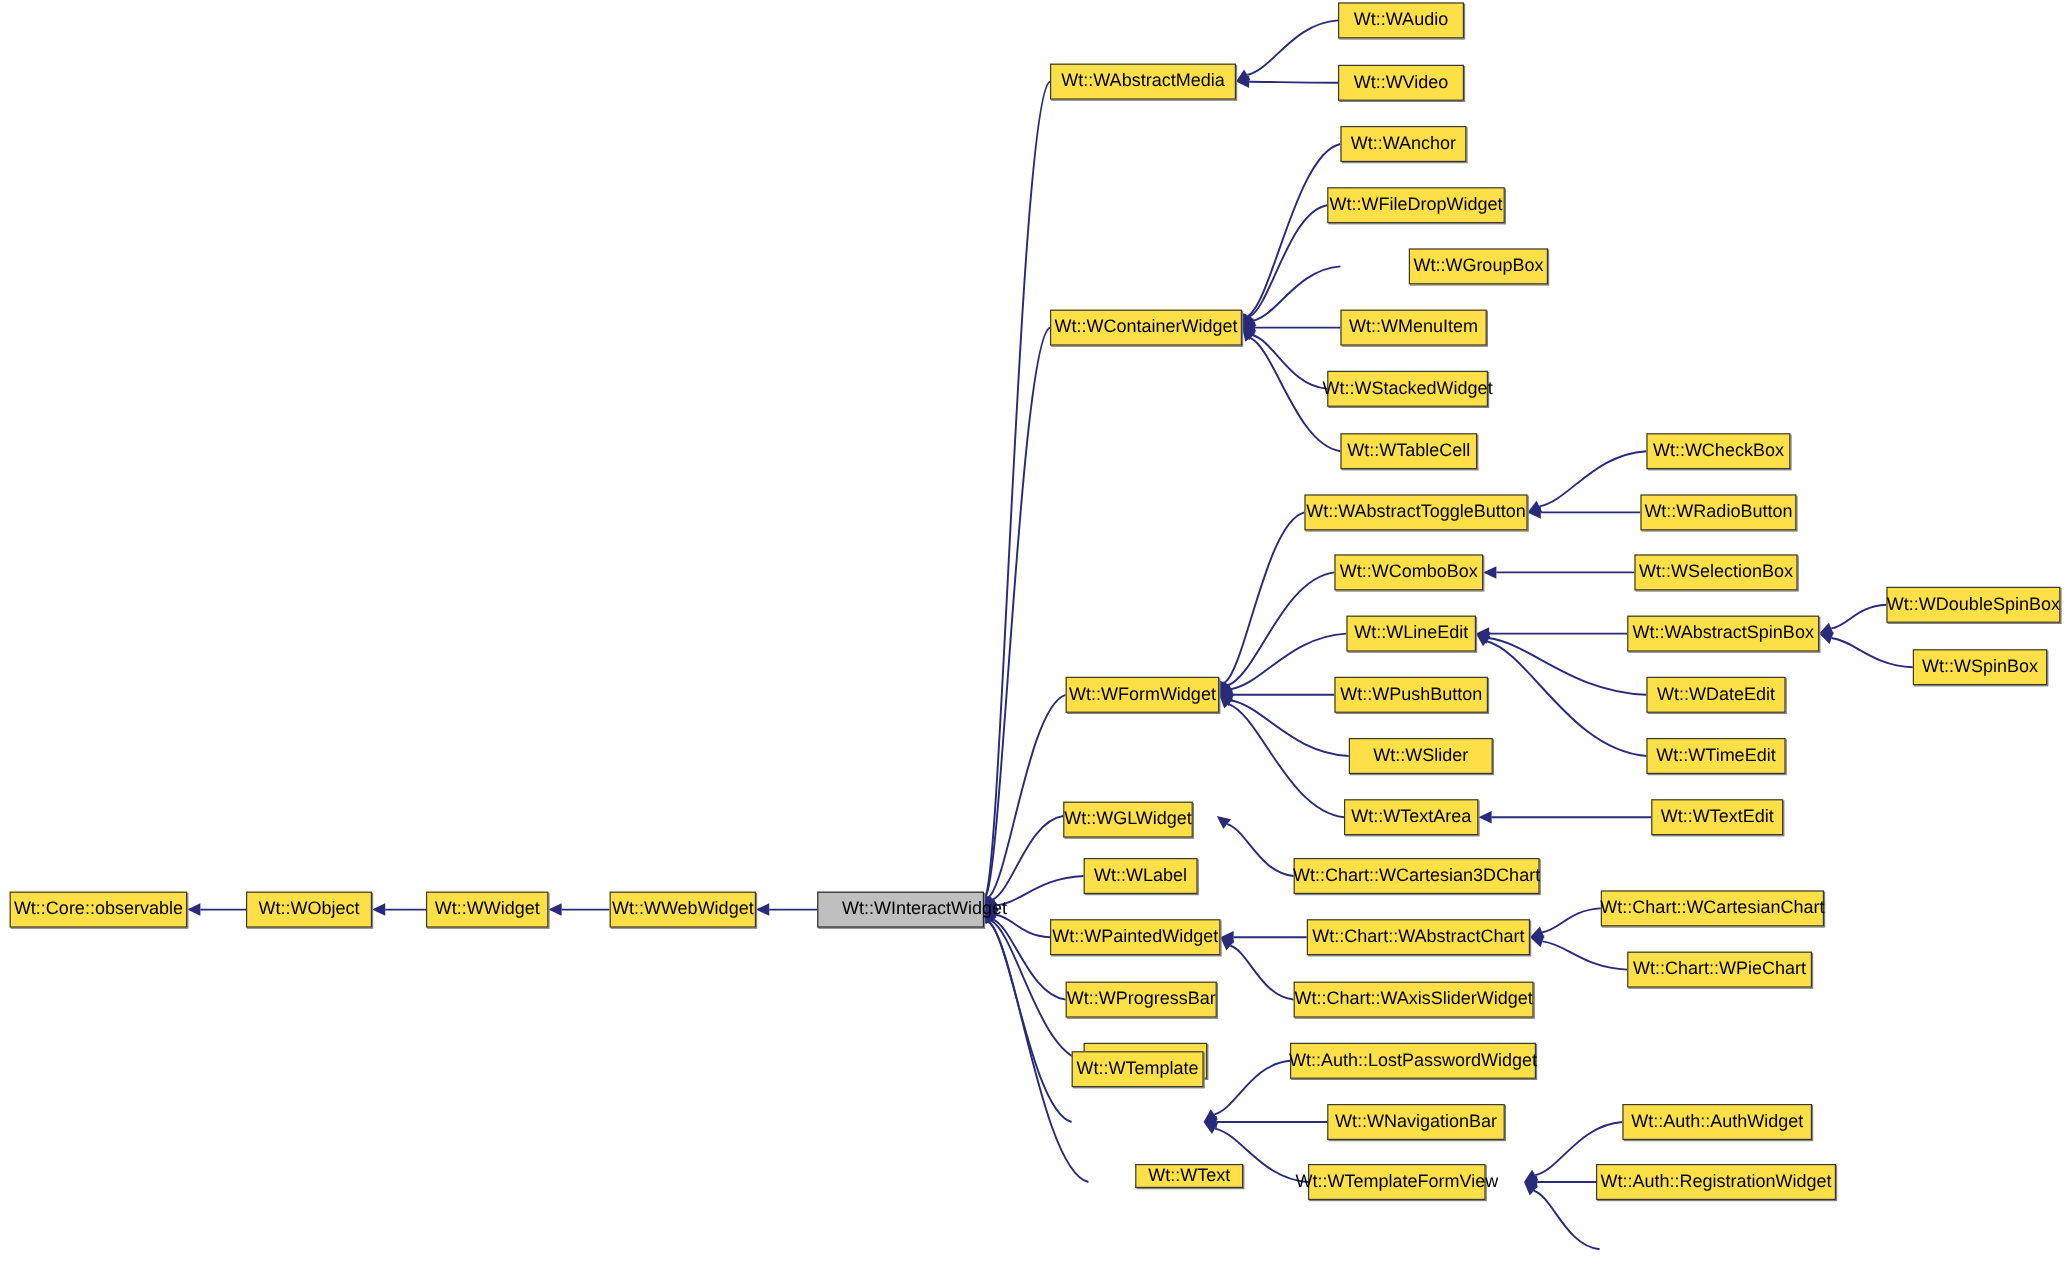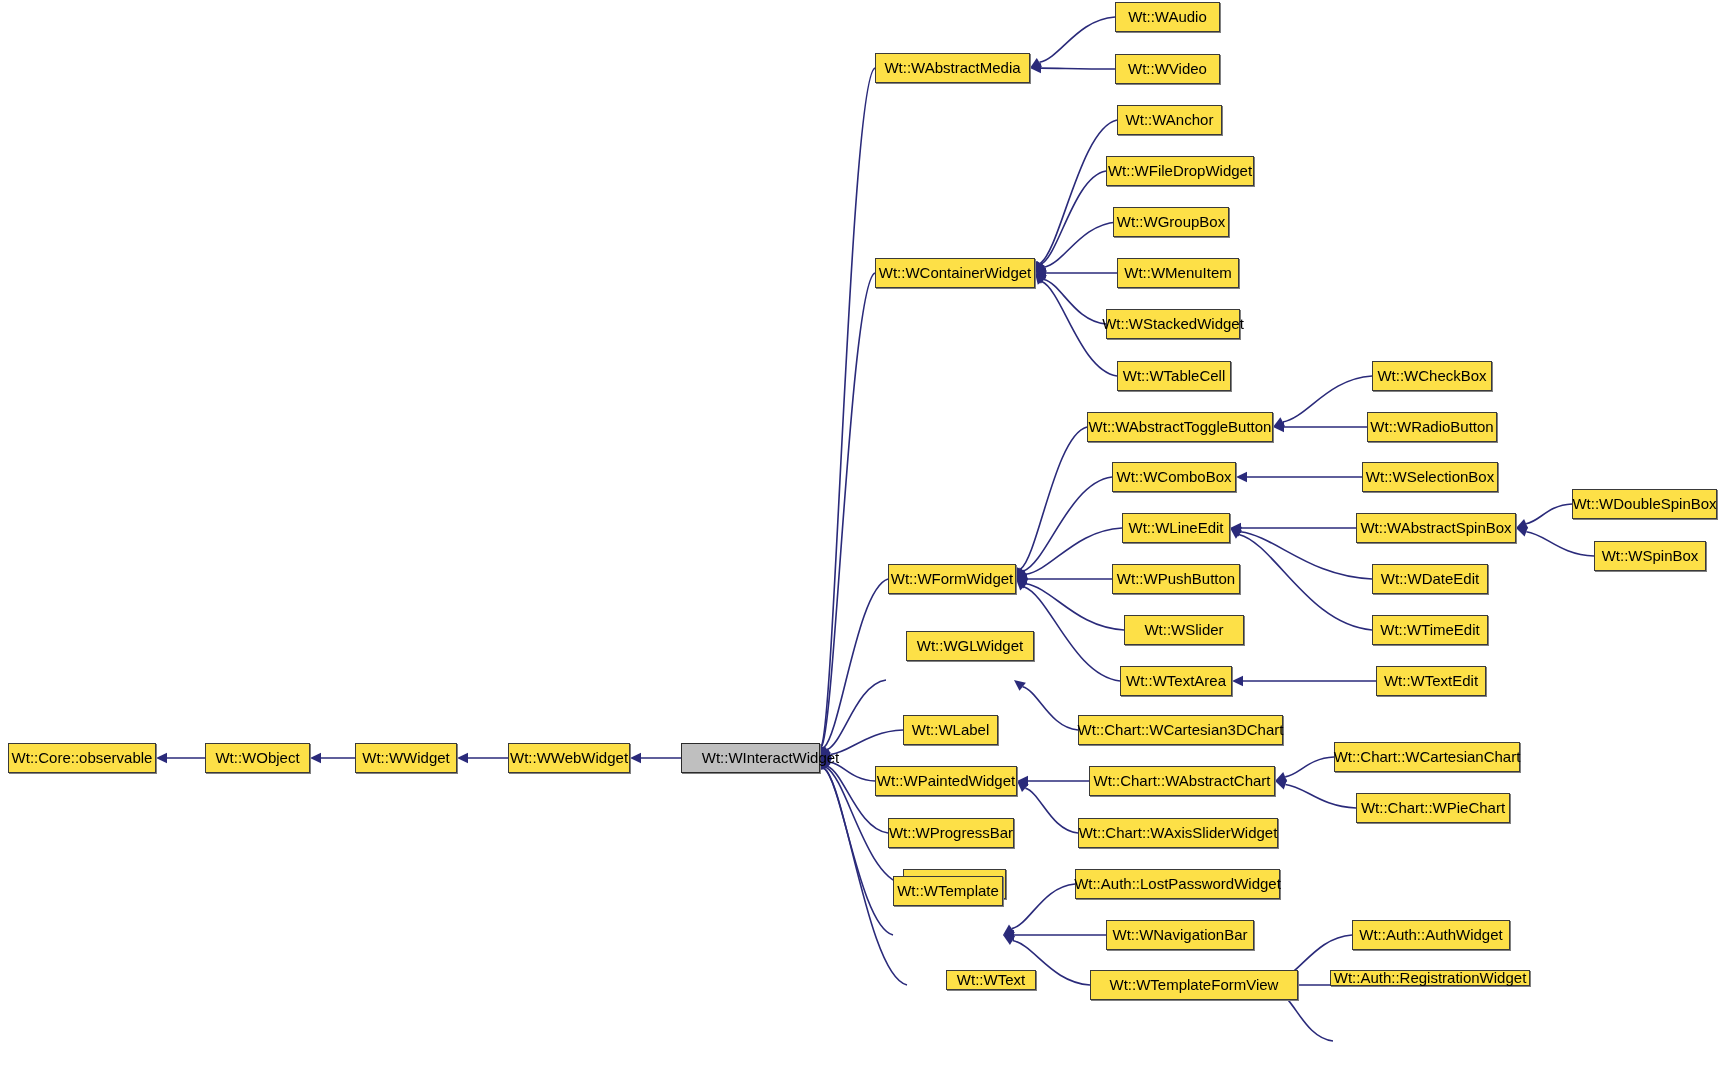--- a/index.html
+++ b/index.html
@@ -155,50 +155,50 @@
     <div class="node" style="left: 205px; top: 743px; width: 105px; height: 30px;"><span class="lbl">Wt::WObject</span></div>
     <div class="node" style="left: 355px; top: 743px; width: 102px; height: 30px;"><span class="lbl">Wt::WWidget</span></div>
     <div class="node" style="left: 508px; top: 743px; width: 122px; height: 30px;"><span class="lbl">Wt::WWebWidget</span></div>
     <div class="node root" style="left: 681px; top: 743px; width: 139px; height: 30px; padding-left: 40px;"><span class="lbl">Wt::WInteractWidget</span></div>
     <div class="node" style="left: 875px; top: 53px; width: 155px; height: 30px;"><span class="lbl">Wt::WAbstractMedia</span></div>
     <div class="node" style="left: 1115px; top: 2px; width: 105px; height: 30px;"><span class="lbl">Wt::WAudio</span></div>
     <div class="node" style="left: 1115px; top: 54px; width: 105px; height: 30px;"><span class="lbl">Wt::WVideo</span></div>
     <div class="node" style="left: 875px; top: 258px; width: 160px; height: 30px;"><span class="lbl">Wt::WContainerWidget</span></div>
     <div class="node" style="left: 1117px; top: 105px; width: 105px; height: 30px;"><span class="lbl">Wt::WAnchor</span></div>
     <div class="node" style="left: 1106px; top: 156px; width: 148px; height: 30px;"><span class="lbl">Wt::WFileDropWidget</span></div>
-    <div class="node" style="left: 1113px; top: 207px; width: 116px; height: 30px;"><span class="lbl">Wt::WGroupBox</span></div>
+    <div class="node" style="left: 1174px; top: 207px; width: 116px; height: 30px;"><span class="lbl">Wt::WGroupBox</span></div>
     <div class="node" style="left: 1117px; top: 258px; width: 122px; height: 30px;"><span class="lbl">Wt::WMenuItem</span></div>
     <div class="node" style="left: 1106px; top: 309px; width: 134px; height: 30px;"><span class="lbl">Wt::WStackedWidget</span></div>
     <div class="node" style="left: 1117px; top: 361px; width: 114px; height: 30px;"><span class="lbl">Wt::WTableCell</span></div>
     <div class="node" style="left: 1087px; top: 412px; width: 186px; height: 30px;"><span class="lbl">Wt::WAbstractToggleButton</span></div>
     <div class="node" style="left: 1372px; top: 361px; width: 120px; height: 30px;"><span class="lbl">Wt::WCheckBox</span></div>
     <div class="node" style="left: 1367px; top: 412px; width: 130px; height: 30px;"><span class="lbl">Wt::WRadioButton</span></div>
     <div class="node" style="left: 888px; top: 564px; width: 128px; height: 30px;"><span class="lbl">Wt::WFormWidget</span></div>
     <div class="node" style="left: 1112px; top: 462px; width: 124px; height: 30px;"><span class="lbl">Wt::WComboBox</span></div>
     <div class="node" style="left: 1362px; top: 462px; width: 136px; height: 30px;"><span class="lbl">Wt::WSelectionBox</span></div>
     <div class="node" style="left: 1122px; top: 513px; width: 108px; height: 30px;"><span class="lbl">Wt::WLineEdit</span></div>
     <div class="node" style="left: 1356px; top: 513px; width: 160px; height: 30px;"><span class="lbl">Wt::WAbstractSpinBox</span></div>
     <div class="node" style="left: 1572px; top: 489px; width: 145px; height: 30px;"><span class="lbl">Wt::WDoubleSpinBox</span></div>
     <div class="node" style="left: 1594px; top: 541px; width: 112px; height: 30px;"><span class="lbl">Wt::WSpinBox</span></div>
     <div class="node" style="left: 1112px; top: 564px; width: 128px; height: 30px;"><span class="lbl">Wt::WPushButton</span></div>
     <div class="node" style="left: 1372px; top: 564px; width: 116px; height: 30px;"><span class="lbl">Wt::WDateEdit</span></div>
     <div class="node" style="left: 1124px; top: 615px; width: 120px; height: 30px;"><span class="lbl">Wt::WSlider</span></div>
     <div class="node" style="left: 1372px; top: 615px; width: 116px; height: 30px;"><span class="lbl">Wt::WTimeEdit</span></div>
     <div class="node" style="left: 1120px; top: 666px; width: 112px; height: 30px;"><span class="lbl">Wt::WTextArea</span></div>
     <div class="node" style="left: 1376px; top: 666px; width: 110px; height: 30px;"><span class="lbl">Wt::WTextEdit</span></div>
-    <div class="node" style="left: 886px; top: 631px; width: 128px; height: 30px; margin-left: 20px;"><span class="lbl">Wt::WGLWidget</span></div>
+    <div class="node" style="left: 886px; top: 668px; width: 108px; height: 30px;"><span class="lbl">Wt::WGLWidget</span></div>
     <div class="node" style="left: 903px; top: 715px; width: 95px; height: 30px;"><span class="lbl">Wt::WLabel</span></div>
     <div class="node" style="left: 1078px; top: 715px; width: 205px; height: 30px;"><span class="lbl">Wt::Chart::WCartesian3DChart</span></div>
     <div class="node" style="left: 875px; top: 766px; width: 142px; height: 30px;"><span class="lbl">Wt::WPaintedWidget</span></div>
     <div class="node" style="left: 1089px; top: 766px; width: 186px; height: 30px;"><span class="lbl">Wt::Chart::WAbstractChart</span></div>
     <div class="node" style="left: 1334px; top: 742px; width: 186px; height: 30px;"><span class="lbl">Wt::Chart::WCartesianChart</span></div>
     <div class="node" style="left: 1356px; top: 793px; width: 154px; height: 30px;"><span class="lbl">Wt::Chart::WPieChart</span></div>
     <div class="node" style="left: 888px; top: 818px; width: 126px; height: 30px;"><span class="lbl">Wt::WProgressBar</span></div>
     <div class="node" style="left: 1078px; top: 818px; width: 200px; height: 30px;"><span class="lbl">Wt::Chart::WAxisSliderWidget</span></div>
     <div class="node" style="left: 903px; top: 869px; width: 103px; height: 30px;"><span class="lbl">Wt::WTable</span></div>
     <div class="node" style="left: 1075px; top: 869px; width: 205px; height: 30px;"><span class="lbl">Wt::Auth::LostPasswordWidget</span></div>
     <div class="node" style="left: 893px; top: 876px; width: 110px; height: 30px;"><span class="lbl">Wt::WTemplate</span></div>
     <div class="node" style="left: 1106px; top: 920px; width: 148px; height: 30px;"><span class="lbl">Wt::WNavigationBar</span></div>
     <div class="node" style="left: 1352px; top: 920px; width: 158px; height: 30px;"><span class="lbl">Wt::Auth::AuthWidget</span></div>
     <div class="node" style="left: 946px; top: 970px; width: 90px; height: 20px;"><span class="lbl">Wt::WText</span></div>
-    <div class="node" style="left: 1090px; top: 970px; width: 208px; height: 30px;"><span class="lbl">Wt::WTemplateFormView</span></div>
-    <div class="node" style="left: 1330px; top: 970px; width: 200px; height: 16px;"><span class="lbl">Wt::Auth::RegistrationWidget</span></div>
+    <div class="node" style="left: 1090px; top: 970px; width: 148px; height: 30px;"><span class="lbl">Wt::WTemplateFormView</span></div>
+    <div class="node" style="left: 1330px; top: 970px; width: 200px; height: 30px;"><span class="lbl">Wt::Auth::RegistrationWidget</span></div>
   </div>
 
 </body></html>

